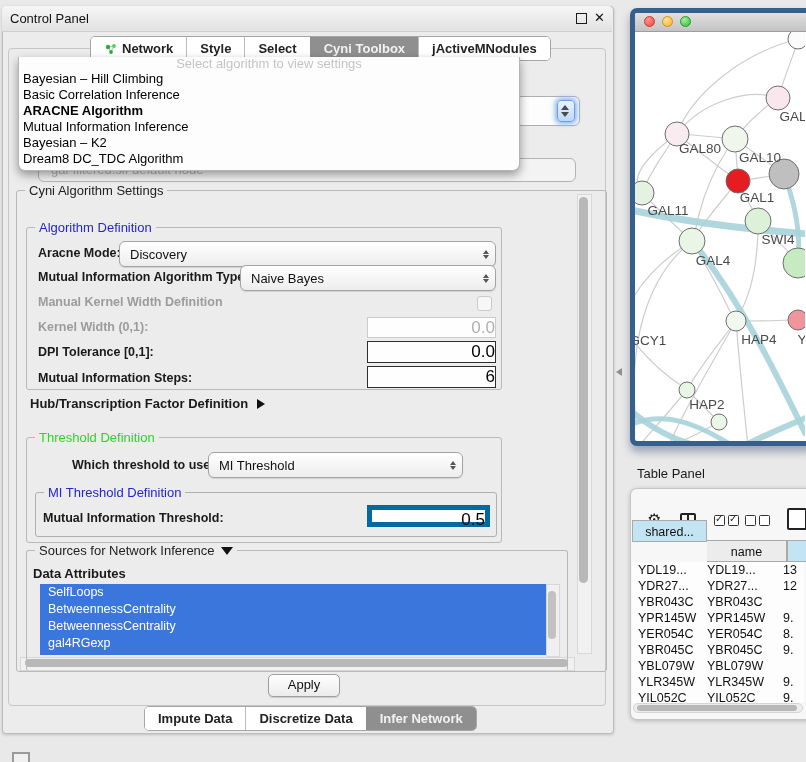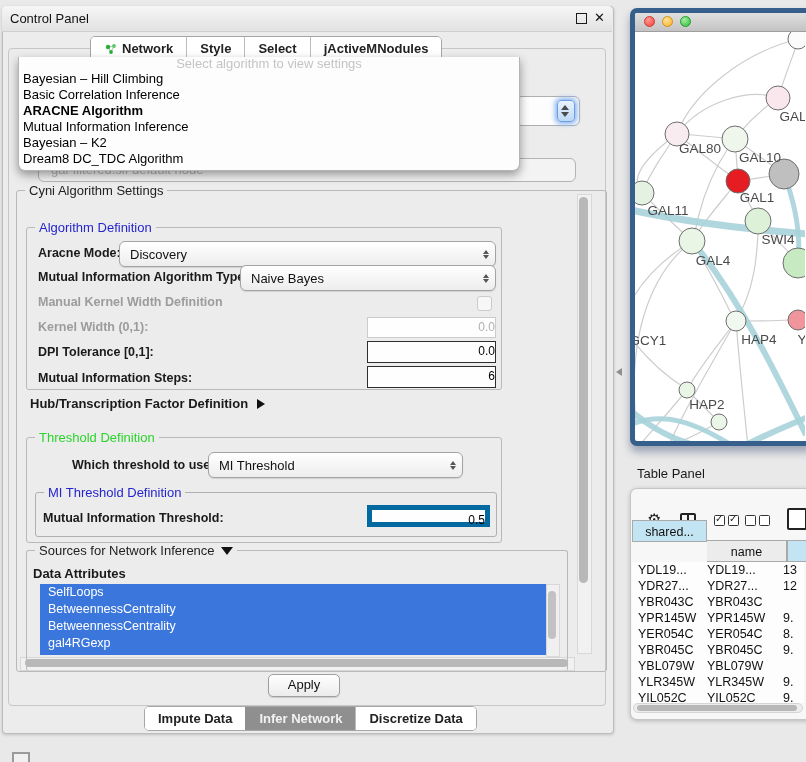--- a/index.html
+++ b/index.html
@@ -53,21 +53,21 @@
   .lbl{position:absolute;font-size:12.5px;font-weight:bold;color:#1a1a1a;white-space:nowrap;}
   .lbl.dis{color:#9c9c9c;}
   .combo{position:absolute;border:1px solid #a3a3a3;border-radius:6px;background:linear-gradient(#ffffff,#ededed);
     box-shadow:0 1px 1px rgba(0,0,0,.12);display:flex;align-items:center;}
   .combo .ctext{flex:1;padding-left:10px;font-size:13px;color:#111;}
   .spin{width:18px;display:flex;flex-direction:column;align-items:center;justify-content:center;gap:1px;}
   .spin i{width:0;height:0;border-left:3.5px solid transparent;border-right:3.5px solid transparent;}
   .spin i.up{border-bottom:4.5px solid #555;}
   .spin i.dn{border-top:4.5px solid #555;}
   .field{position:absolute;background:#fefefe;box-sizing:border-box;}
-  .field span{display:block;text-align:right;font-size:12px;}
+  .field span{display:block;text-align:right;font-size:17px;}
   .field.dis{border:1px solid #cbcbcb;}
   .field.dis span{color:#b0b0b0;}
   .field.dark{border:1.5px solid #2e2e2e;}
   .field.mid{border:5px solid #0369a1;}
   .cb{position:absolute;width:13px;height:13px;border:1px solid #cbcbcb;border-radius:3px;background:#f7f7f7;}
   .expander{position:absolute;display:flex;align-items:center;gap:9px;font-size:13px;font-weight:600;color:#1a1a1a;}
   .tri-r{width:0;height:0;border-top:5.5px solid transparent;border-bottom:5.5px solid transparent;border-left:8px solid #111;}
   .tri-d{width:0;height:0;border-left:6px solid transparent;border-right:6px solid transparent;border-top:8px solid #111;}
   
   #attr-list{left:40px;top:584px;width:506px;height:71px;overflow:hidden;background:#3b76dd;z-index:2;}
@@ -135,20 +135,23 @@
         </svg>
       </span>
       <span>Network</span>
     </div>
     <div class="seg">
       <span>Style</span>
     </div>
     <div class="seg">
       <span>Select</span>
     </div>
+    <div class="seg sel">
+      <span>Cyni Toolbox</span>
+    </div>
     <div class="seg">
       <span>jActiveMNodules</span>
     </div>
   </div>
 
 <div id="ghost-combo" class="abs">gal-filtered.sif default node</div>
 
 <div id="inference-combo-frag" class="abs">
   <div id="inference-combo-btn">
       <i class="up"></i>
@@ -253,25 +256,25 @@
   </div>
 <div class="vsb abs" style="left:546px;top:584px;width:12px;height:71px;background:#f0f0f0;">
   <div class="sb-thumb" style="left:1px;top:6px;width:8px;height:48px;background:#c2c2c2;"></div>
 </div>
 
 <div id="apply-btn" class="abs">Apply</div>
 <div id="bottom-tabs" class="segbar abs">
     <div class="seg">
       <span>Impute Data</span>
     </div>
+    <div class="seg">
+      <span>Discretize Data</span>
+    </div>
     <div class="seg sel">
       <span>Infer Network</span>
-    </div>
-    <div class="seg">
-      <span>Discretize Data</span>
     </div>
   </div>
 
 <div id="net-window" class="abs">
   <div id="net-titlebar">
     <span class="light red"></span>
     <span class="light yellow"></span>
     <span class="light green"></span>
   </div>
   <svg id="net-canvas" width="170" height="410" viewBox="635 31 170 410">

